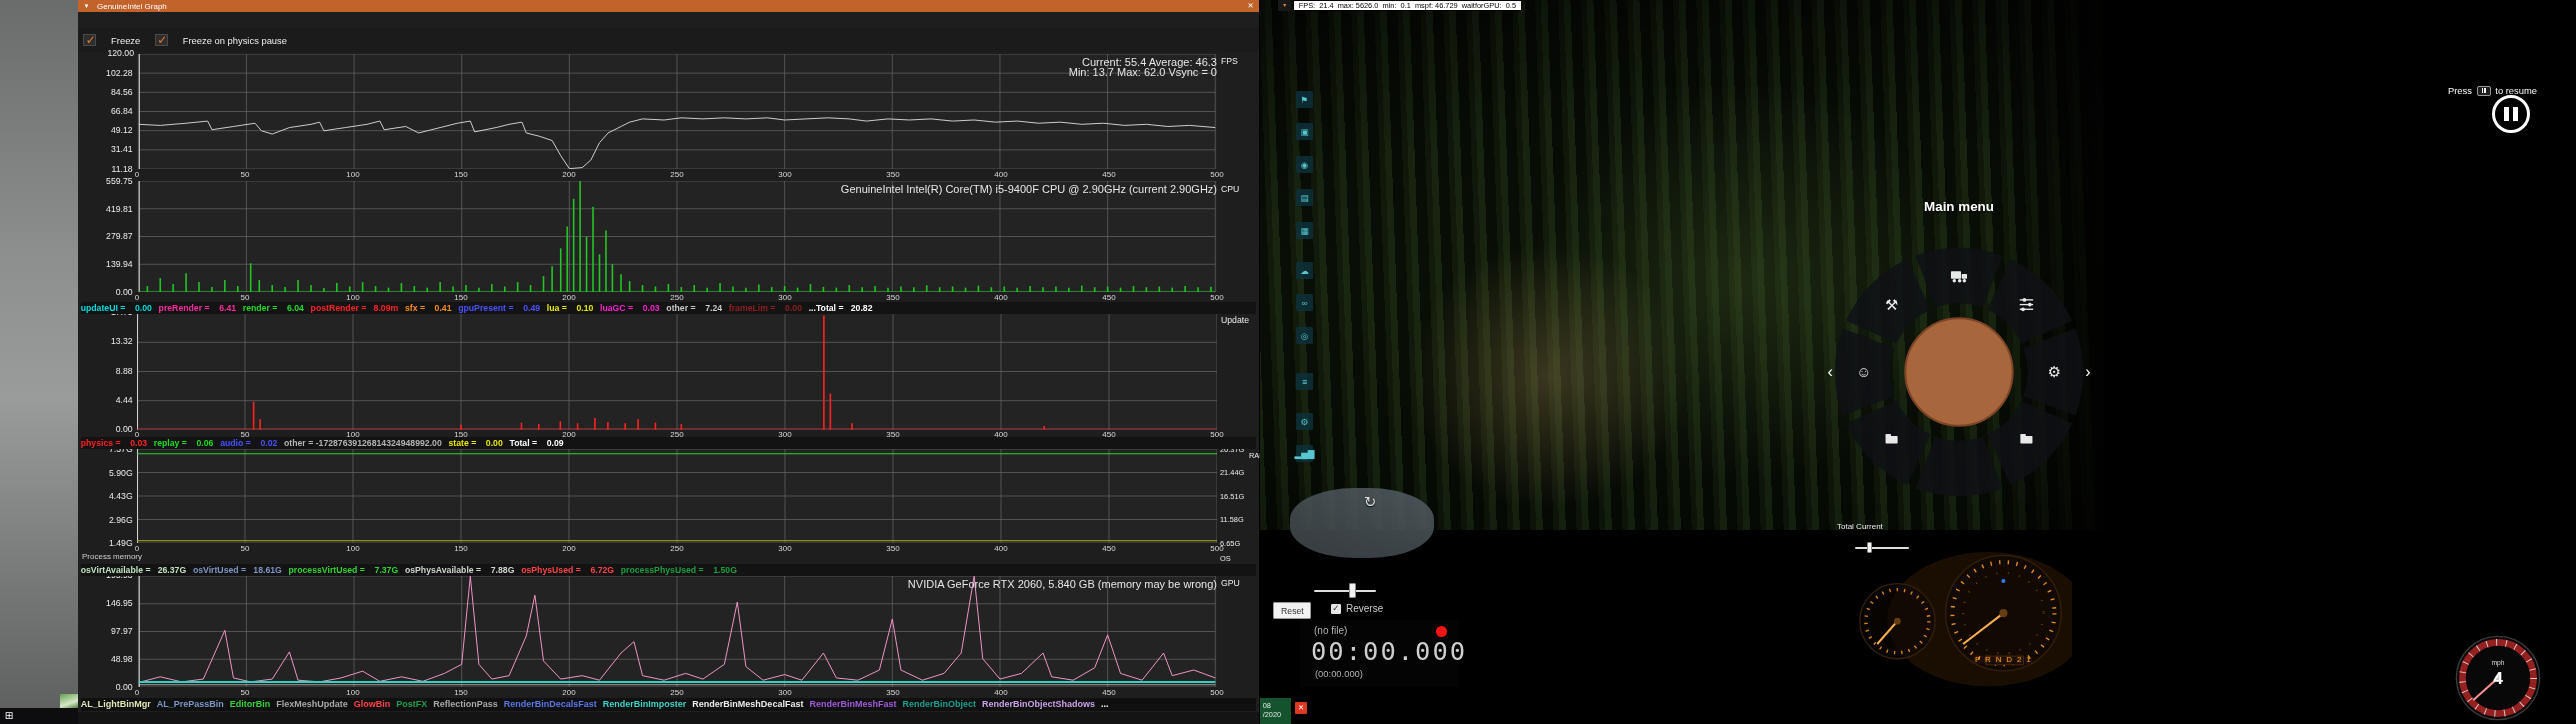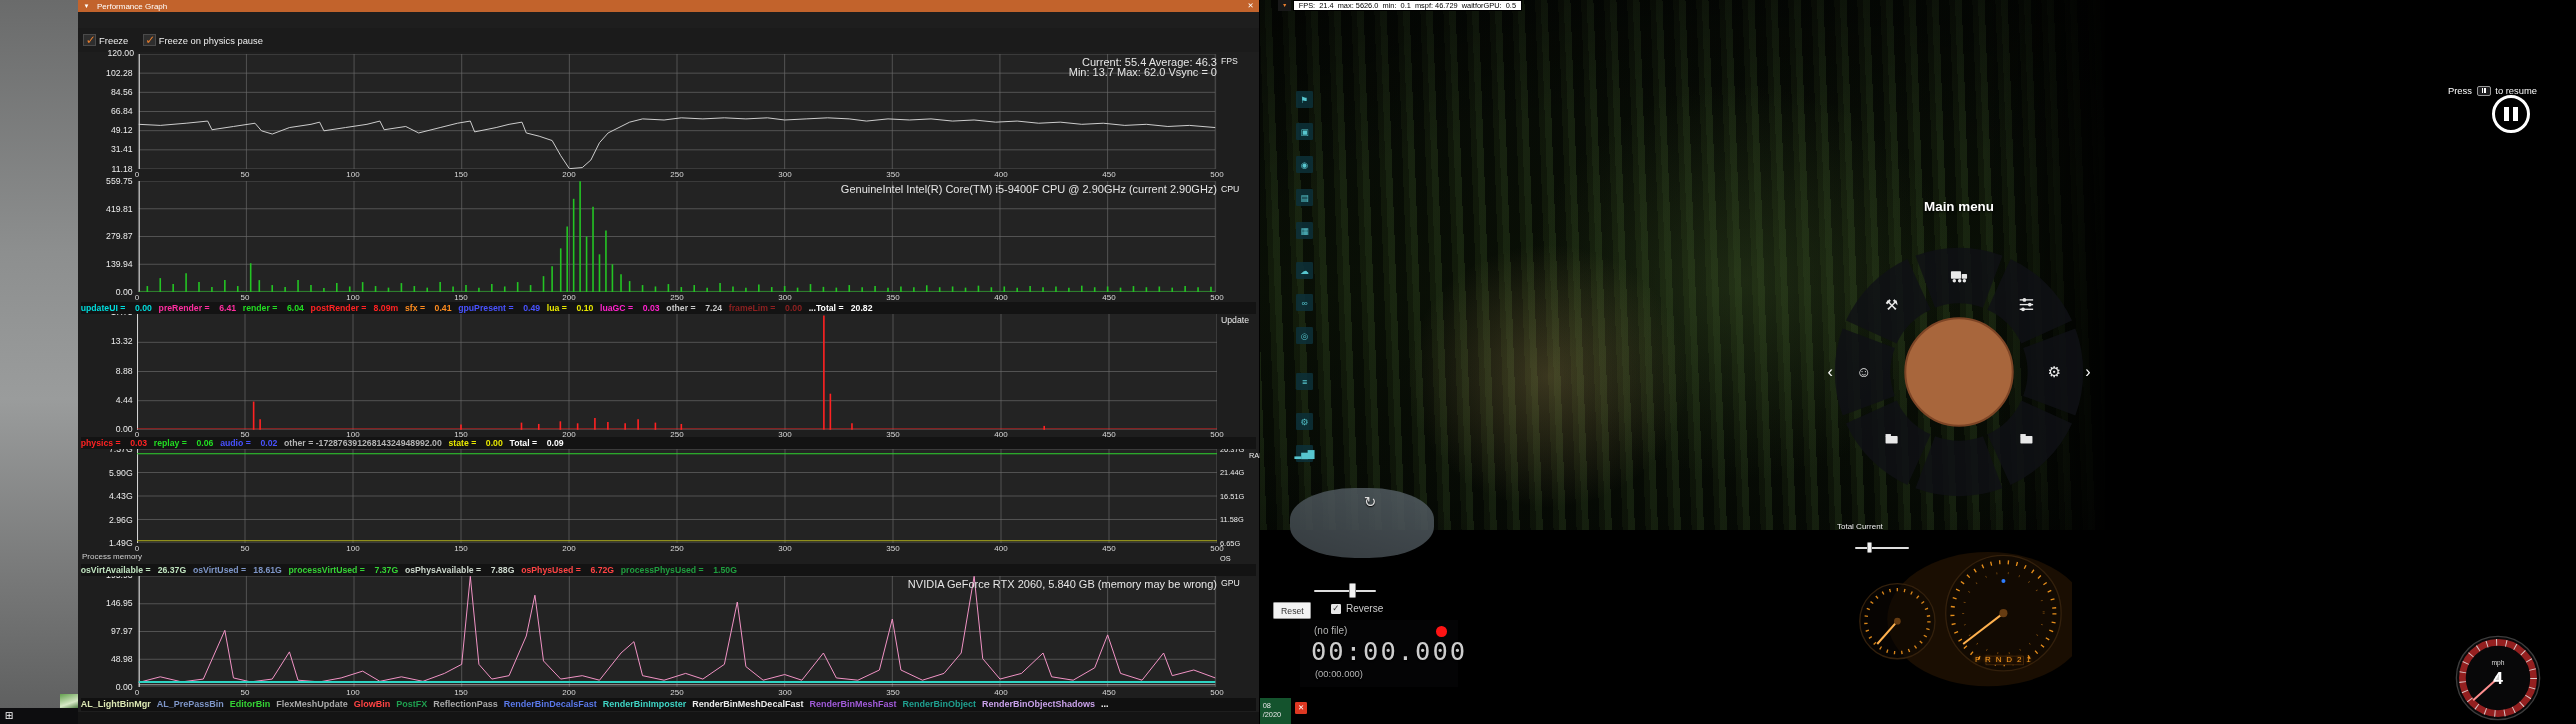--- a/index.html
+++ b/index.html
@@ -17,21 +17,21 @@
   #perfwin{position:absolute;left:78px;top:0;width:1181px;height:725px;background:#1e1e1e;}
   .titlebar{position:absolute;left:0;top:0;width:100%;height:12px;background:#c2632c;color:#fff;
     font-size:8px;line-height:12px;padding:0 5.4px;}
   .ticon{font-size:6px;margin-right:5.4px;vertical-align:0.7px;}
   .tclose{position:absolute;right:5.4px;top:0;font-size:7.4px;color:#fff;}
   .menubar{position:absolute;left:0;top:12px;width:100%;height:16px;background:#292929;color:#e2e2e2;
     font-size:8.7px;line-height:16px;padding:0 6.7px;}
   .menubar span{margin-right:12px;cursor:default;}
   .toolbar{position:absolute;left:0;top:28px;width:100%;height:24px;background:#1b1b1b;display:flex;
     align-items:center;padding:0 5.4px;gap:14.8px;color:#eee;font-size:9.4px;}
-  .cbrow{display:flex;align-items:center;gap:3px;}
+  .cbrow{display:flex;align-items:center;gap:15px;}
   .cb{width:12.7px;height:12.7px;background:#2e2e2e;border:0.7px solid #4a4a4a;position:relative;}
   .cb.checked::after{content:"✓";position:absolute;left:1.3px;top:-2px;color:#e87e2e;font-size:12px;font-weight:bold;}
   
   .plot{position:absolute;background:#232323;}
   .ylab{position:absolute;width:52px;text-align:right;color:#ececec;font-size:8.7px;}
   .yrlab{position:absolute;color:#ececec;font-size:7.4px;}
   .xlab{position:absolute;width:24px;text-align:center;color:#d8d8d8;font-size:8px;}
   .rlab{position:absolute;color:#ececec;font-size:8.7px;}
   .gtitle{position:absolute;text-align:right;color:#e6e6e6;font-size:11px;}
   .stat-strip{position:absolute;left:2.7px;right:2.7px;height:12px;background:#131313;white-space:pre;
@@ -115,21 +115,21 @@
     <div id="desk-thumb"></div>
     <div id="desk-circle"></div>
     <div id="desk-taskbar">
       <span id="start-glyph">⊞</span>
     </div>
   </div>
 
   <div id="perfwin">
     <div class="titlebar">
       <span class="ticon">▼</span>
-      <span>Performance Graph</span>
+      <span>GenuineIntel Graph</span>
       <span class="tclose">✕</span>
     </div>
     <div class="toolbar">
       <label class="cbrow">
         <span class="cb checked"></span>
         <span>Freeze</span>
       </label>
       <label class="cbrow">
         <span class="cb checked"></span>
         <span>Freeze on physics pause</span>

